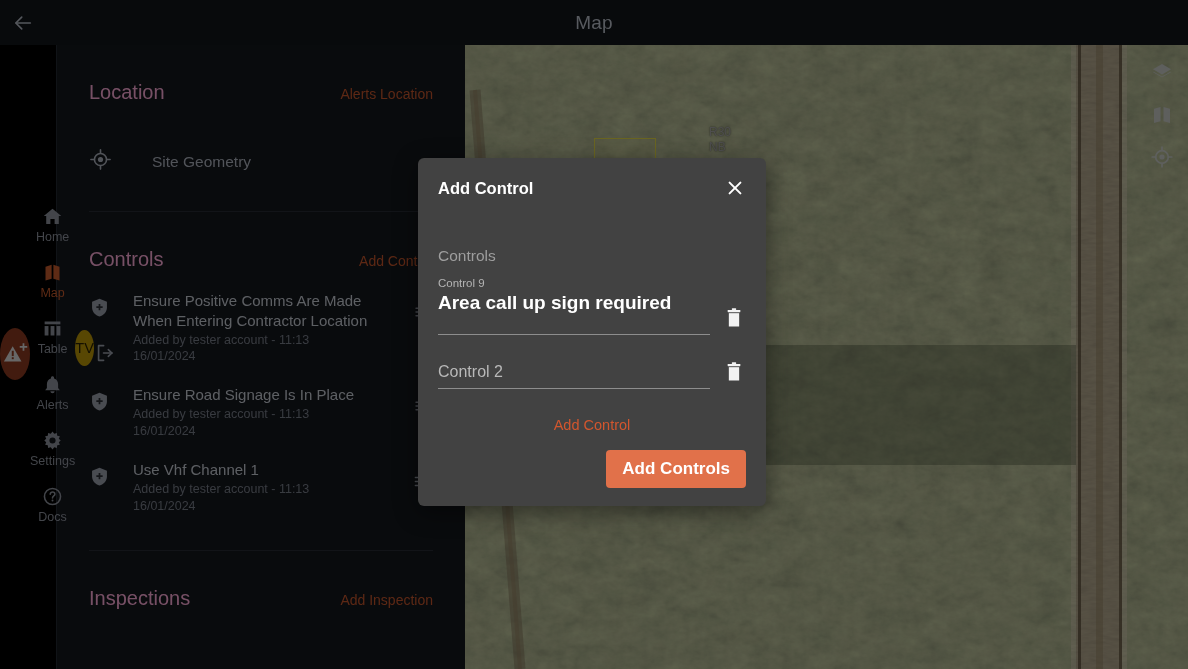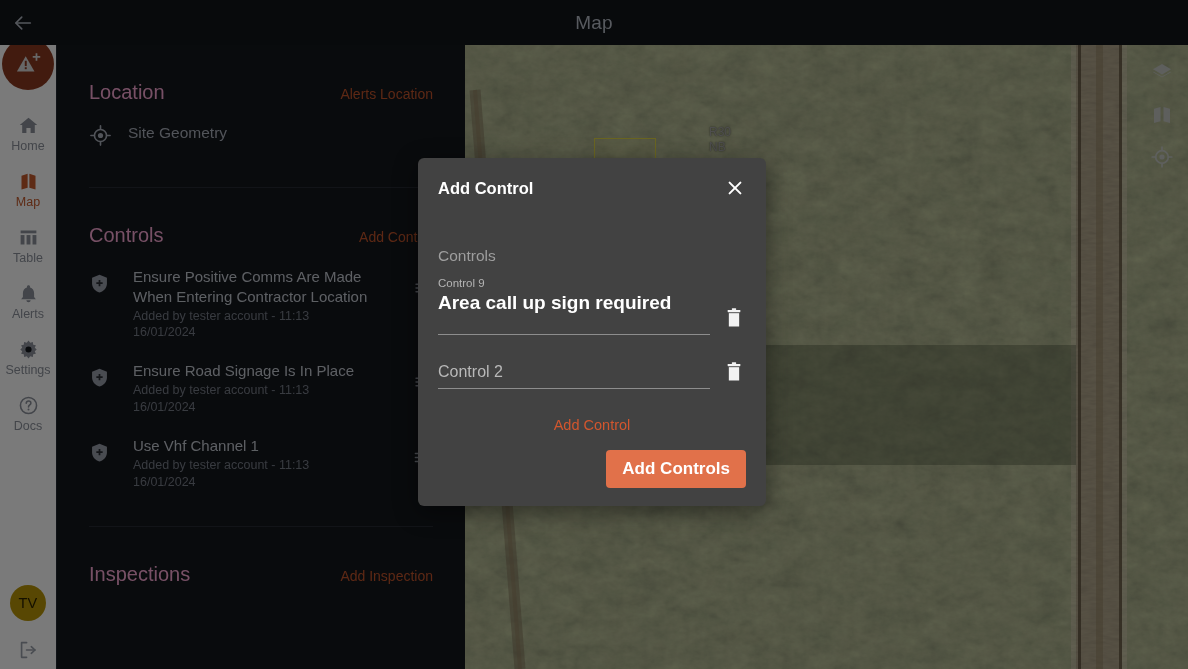--- a/index.html
+++ b/index.html
@@ -24,22 +24,22 @@
     cursor: pointer;
   }
   .topbar-title {
     position: absolute; left: 0; width: 1188px; text-align: center;
     font-size: 19px; color: #b6bcc6; letter-spacing: .2px;
   }
 
   
   .rail {
     position: absolute; left: 0; top: 45px; width: 56px; height: 624px;
-    background: #ffffff; z-index: 30;
-    display: flex; flex-direction: column; align-items: center;
+    background: #000000; z-index: 30;
+    display: flex; flex-direction: row; align-items: center;
   }
   .rail-avatar-alert {
     width: 52px; height: 52px; border-radius: 50%;
     background: #8b3a20; margin-top: -7px;
     display: flex; align-items: center; justify-content: center;
     cursor: pointer; position: relative;
   }
   .rail-items { margin-top: 16px; width: 100%; }
   .rail-item {
     display: flex; flex-direction: column; align-items: center;
@@ -65,22 +65,22 @@
     z-index: 20; overflow: hidden;
     padding: 0 32px;
   }
   .sec-head {
     display: flex; align-items: baseline; justify-content: space-between;
     padding-top: 36px;
   }
   .sec-title { font-size: 20px; color: #f9a8d4; font-weight: 400; }
   .sec-action { font-size: 14px; color: #c2552b; cursor: pointer; }
   .row-geometry {
-    display: flex; align-items: flex-start; gap: 16px;
-    margin-top: 20px; margin-bottom: 40px; cursor: pointer;
+    display: flex; align-items: flex-end; gap: 40px;
+    margin-top: 44px; margin-bottom: 40px; cursor: pointer;
   }
   .row-geometry .txt { font-size: 15.5px; color: #aab0ba; }
   .divider { height: 1px; background: #262b34; }
 
   .ctrl-list { padding-top: 6px; }
   .ctrl-item {
     display: flex; align-items: flex-start; gap: 22px;
     padding: 14px 0 6px 0;
   }
   .ctrl-shield { flex: 0 0 22px; padding-top: 6px; }

